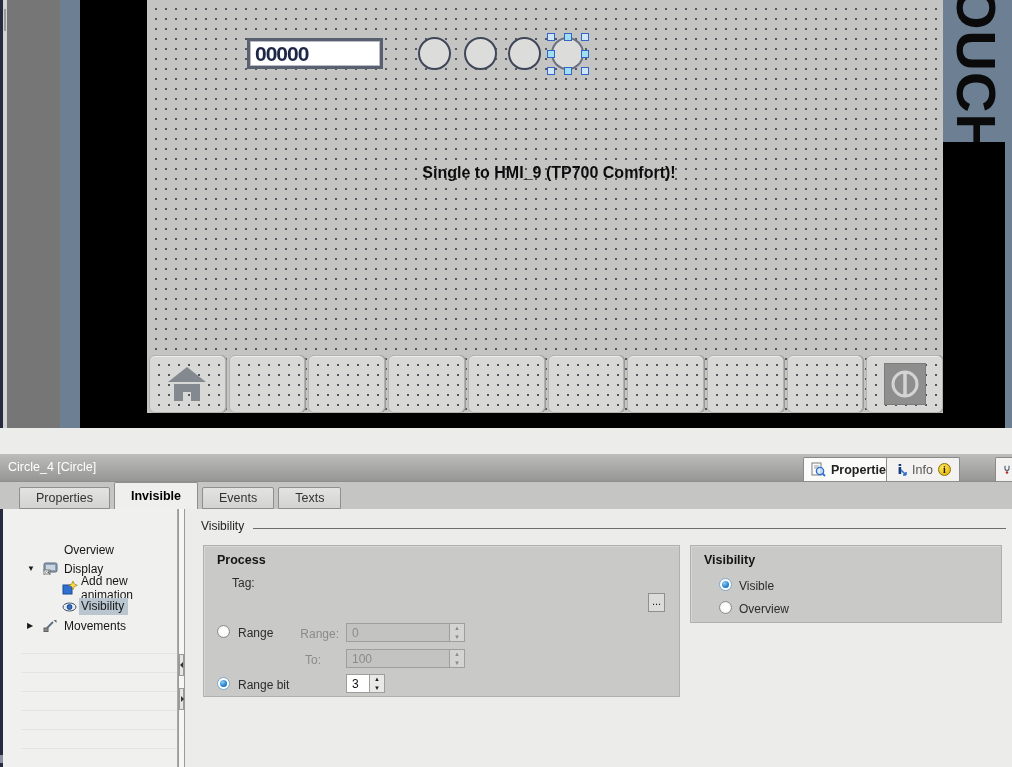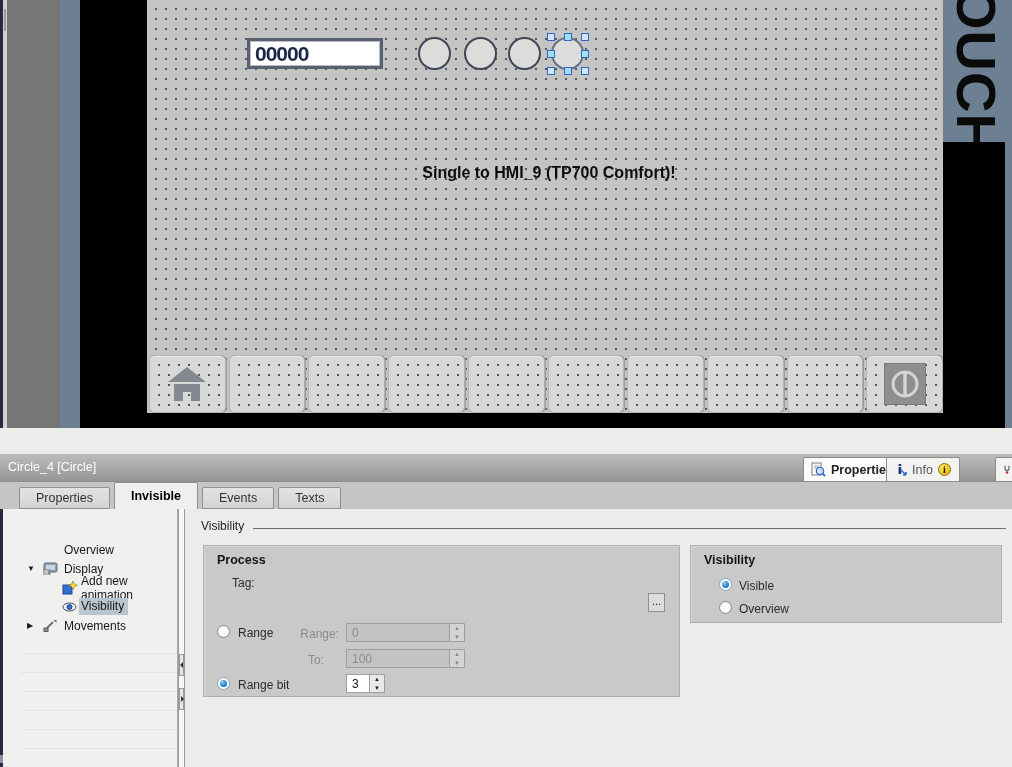--- a/index.html
+++ b/index.html
@@ -322,21 +322,21 @@
 
         <div class="lbl dim" style="left:75px;top:81px;width:60px;text-align:right">Range:</div>
         <div class="numfield" style="left:142px;top:77px">
           <div class="val">0</div>
           <div class="spin">
             <span>▲</span>
             <span>▼</span>
           </div>
         </div>
 
-        <div class="lbl dim" style="left:60px;top:107px;width:60px;text-align:right">To:</div>
+        <div class="lbl dim" style="left:79px;top:107px;width:60px;text-align:center">To:</div>
         <div class="numfield" style="left:142px;top:103px">
           <div class="val">100</div>
           <div class="spin">
             <span>▲</span>
             <span>▼</span>
           </div>
         </div>
 
         <div class="radio sel2" style="left:13px;top:131px"></div>
         <div class="lbl" style="left:34px;top:132px">Range bit</div>

